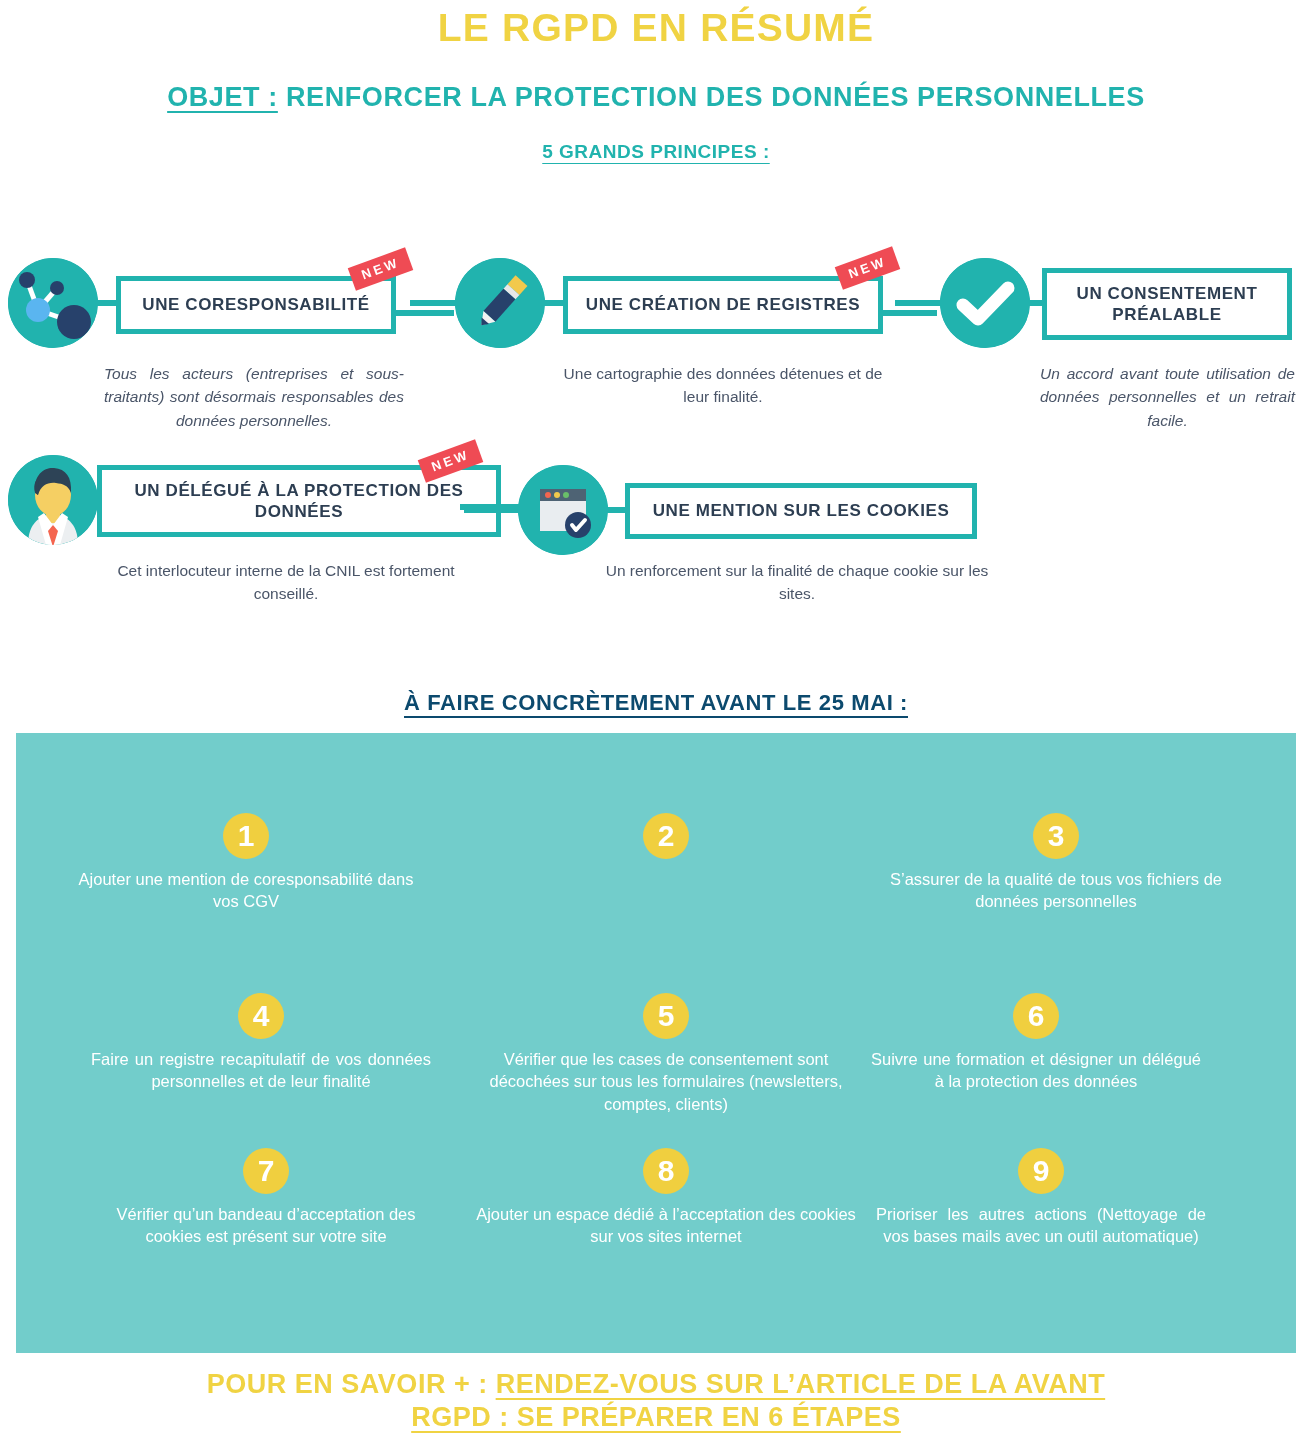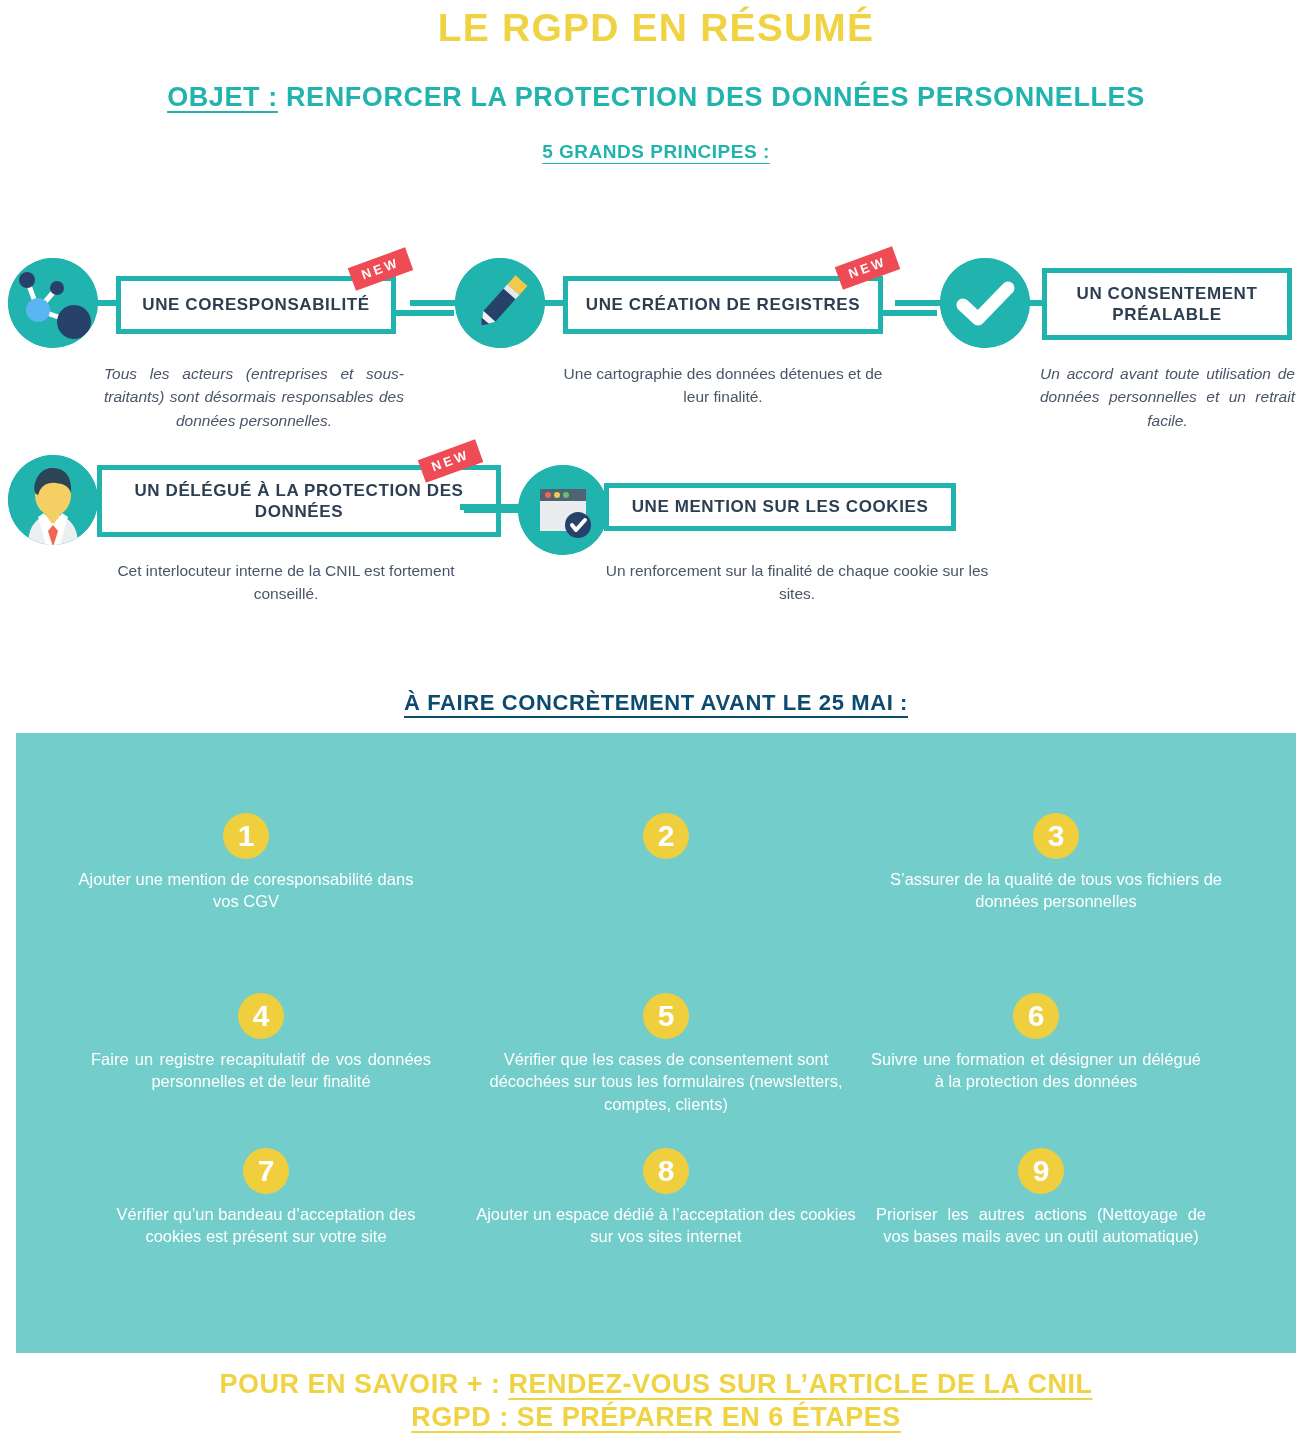--- a/index.html
+++ b/index.html
@@ -223,21 +223,21 @@
         <rect x="22" y="24" width="46" height="12" fill="#4e6374"></rect>
         <circle cx="30" cy="30" r="3" fill="#f4654f"></circle>
         <circle cx="39" cy="30" r="3" fill="#f2c94c"></circle>
         <circle cx="48" cy="30" r="3" fill="#6abf69"></circle>
         <circle cx="60" cy="60" r="13" fill="#27416b"></circle>
         <polyline points="54,60 58,65 67,55" fill="none" stroke="#ffffff" stroke-width="4" stroke-linecap="round" stroke-linejoin="round"></polyline>
       </svg>
     </div>
     <div class="connector-left" style="left:-54px; top:42px; width:56px;"></div>
     <div class="connector-right" style="left:88px; top:42px; width:22px;"></div>
-    <div class="pbox" style="left:86px; top:18px; width:352px; height:48px;">
+    <div class="pbox" style="left:107px; top:18px; width:352px; height:56px;">
       <span>UNE MENTION SUR LES COOKIES</span>
     </div>
     <div class="pdesc" style="left:84px; top:94px; width:390px;">Un renforcement sur la finalité de chaque cookie sur les sites.</div>
   </div>
 
   <div class="todo-title">À FAIRE CONCRÈTEMENT AVANT LE 25 MAI :</div>
 
   <div class="panel">
 
     <div class="step" style="left:50px;  top:80px;  width:360px;">
@@ -280,17 +280,17 @@
     </div>
 
     <div class="step" style="left:860px; top:415px; width:330px;">
       <div class="bullet">9</div>
       <div class="step-text just">Prioriser les autres actions (Nettoyage de vos bases mails avec un outil automatique)</div>
     </div>
 
   </div>
 
   <div class="footer">
-    <div><span>POUR EN SAVOIR + : </span><span class="ul">RENDEZ-VOUS SUR L’ARTICLE DE LA CNIL</span></div>
+    <div><span>POUR EN SAVOIR + : </span><span class="ul">RENDEZ-VOUS SUR L’ARTICLE DE LA AVANT</span></div>
     <div><span class="ul">RGPD : SE PRÉPARER EN 6 ÉTAPES</span></div>
   </div>
 
 </div>
 
 </body></html>

